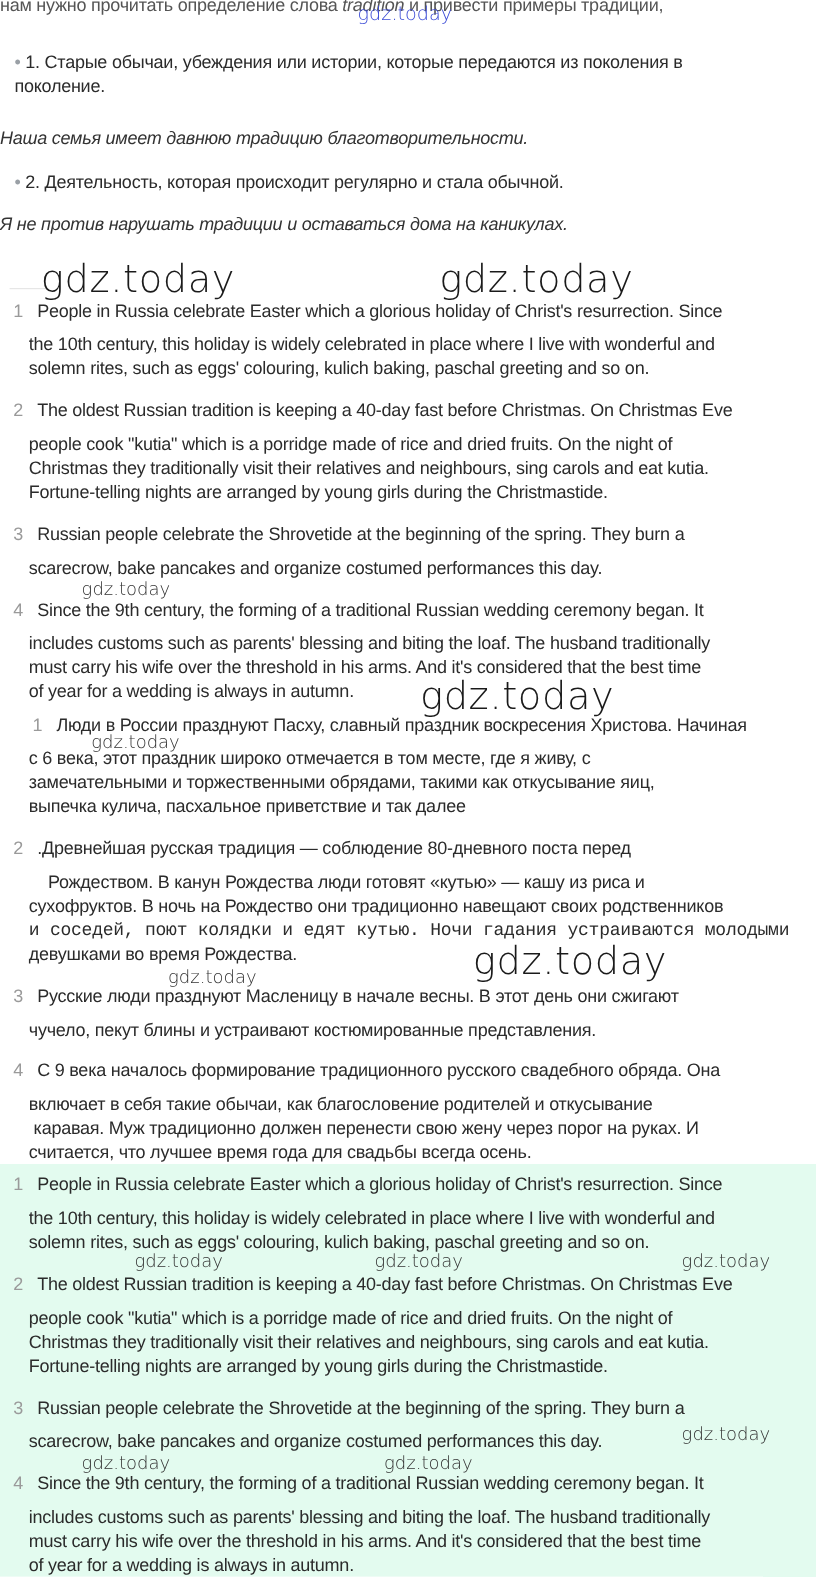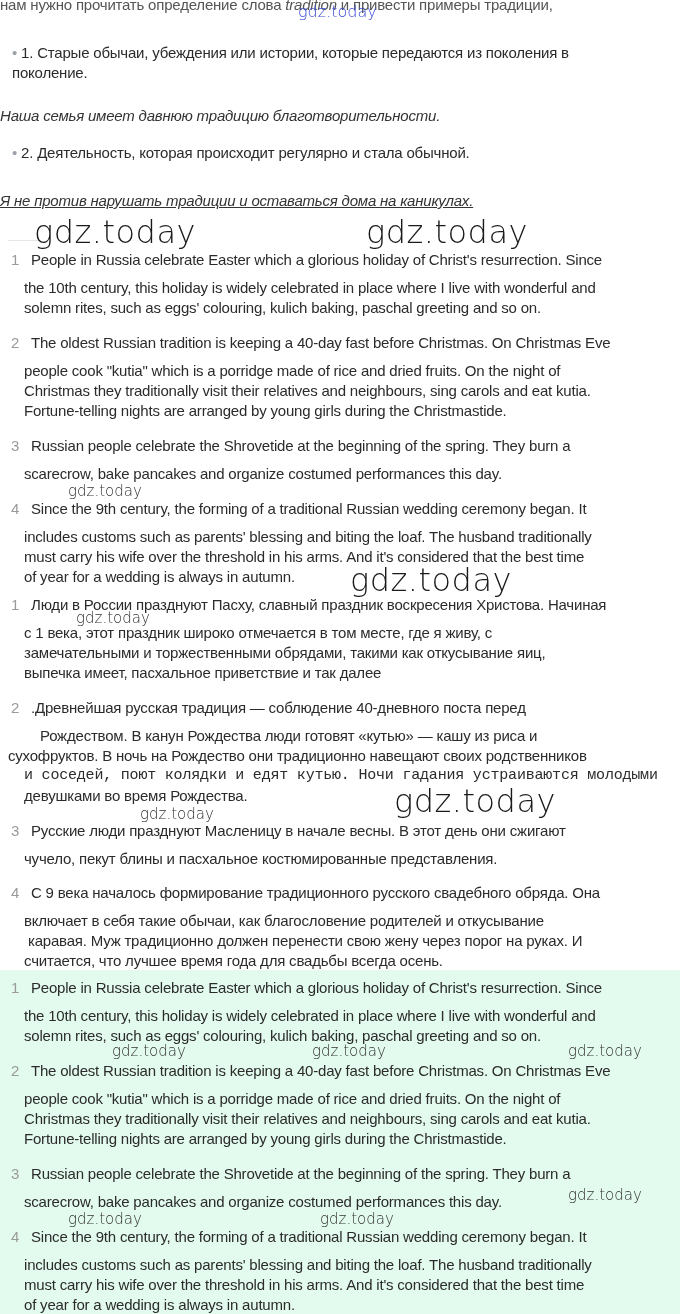--- a/index.html
+++ b/index.html
@@ -36,21 +36,21 @@
 
 <div class="line" style="left:12px; top:44px;">
   <span class="bullet">•</span><span>1. Старые обычаи, убеждения или истории, которые передаются из поколения в</span>
 </div>
 <div class="line" style="left:12px; top:64px;">поколение.</div>
 <div class="line ex" style="left:0px; top:107px;">Наша семья имеет давнюю традицию благотворительности.</div>
 
 <div class="line" style="left:12px; top:144px;">
   <span class="bullet">•</span><span>2. Деятельность, которая происходит регулярно и стала обычной.</span>
 </div>
-<div class="line ex" style="left:0px; top:192px;text-decoration:underline;">Я не против нарушать традиции и оставаться дома на каникулах.</div>
+<div class="line ex" style="left:0px; top:179px;">Я не против нарушать традиции и оставаться дома на каникулах.</div>
 
 <div class="divider"></div>
 <div class="wm wm-big" style="left:34px; top:213px;">gdz.today</div>
 <div class="wm wm-big" style="left:366px; top:213px;">gdz.today</div>
 
 <div class="line" style="left:0; top:251px;"><span class="num">1</span><span>People in Russia celebrate Easter which a glorious holiday of Christ's resurrection. Since</span></div>
 <div class="line" style="left:24px; top:279px;">the 10th century, this holiday is widely celebrated in place where I live with wonderful and</div>
 <div class="line" style="left:24px; top:299px;">solemn rites, such as eggs' colouring, kulich baking, paschal greeting and so on.</div>
 
 <div class="line" style="left:0; top:334px;"><span class="num">2</span><span>The oldest Russian tradition is keeping a 40-day fast before Christmas. On Christmas Eve</span></div>
@@ -61,36 +61,36 @@
 <div class="line" style="left:0; top:437px;"><span class="num">3</span><span>Russian people celebrate the Shrovetide at the beginning of the spring. They burn a</span></div>
 <div class="line" style="left:24px; top:465px;">scarecrow, bake pancakes and organize costumed performances this day.</div>
 <div class="wm wm-small" style="left:68px; top:482px;">gdz.today</div>
 
 <div class="line" style="left:0; top:500px;"><span class="num">4</span><span>Since the 9th century, the forming of a traditional Russian wedding ceremony began. It</span></div>
 <div class="line" style="left:24px; top:528px;">includes customs such as parents' blessing and biting the loaf. The husband traditionally</div>
 <div class="line" style="left:24px; top:548px;">must carry his wife over the threshold in his arms. And it's considered that the best time</div>
 <div class="line" style="left:24px; top:568px;">of year for a wedding is always in autumn.</div>
 <div class="wm wm-big" style="left:350px; top:561px;">gdz.today</div>
 
-<div class="line" style="left:0; top:596px;"><span class="num">1</span><span>Люди в России празднуют Пасху, славный праздник воскресения Христова. Начиная</span></div>
+<div class="line" style="left:16px; top:596px;"><span class="num">1</span><span>Люди в России празднуют Пасху, славный праздник воскресения Христова. Начиная</span></div>
 <div class="wm wm-small" style="left:76px; top:609px;">gdz.today</div>
-<div class="line" style="left:24px; top:624px;">с 1 века, этот праздник широко отмечается в том месте, где я живу, с</div>
+<div class="line" style="left:24px; top:624px;">с 6 века, этот праздник широко отмечается в том месте, где я живу, с</div>
 <div class="line" style="left:24px; top:644px;">замечательными и торжественными обрядами, такими как откусывание яиц,</div>
-<div class="line" style="left:24px; top:664px;">выпечка имеет, пасхальное приветствие и так далее</div>
+<div class="line" style="left:24px; top:664px;">выпечка кулича, пасхальное приветствие и так далее</div>
 
-<div class="line" style="left:0; top:699px;"><span class="num">2</span><span>.Древнейшая русская традиция — соблюдение 40-дневного поста перед</span></div>
+<div class="line" style="left:0; top:699px;"><span class="num">2</span><span>.Древнейшая русская традиция — соблюдение 80-дневного поста перед</span></div>
 <div class="line" style="left:40px; top:727px;">Рождеством. В канун Рождества люди готовят «кутью» — кашу из риса и</div>
-<div class="line" style="left:8px; top:747px;text-align:right;">сухофруктов. В ночь на Рождество они традиционно навещают своих родственников</div>
+<div class="line" style="left:24px; top:747px;text-align:right;">сухофруктов. В ночь на Рождество они традиционно навещают своих родственников</div>
 <div class="line" style="left:24px; top:767px;font-family:Liberation Mono, monospace;">и соседей, поют колядки и едят кутью. Ночи гадания устраиваются молодыми</div>
 <div class="line" style="left:24px; top:787px;">девушками во время Рождества.</div>
 <div class="wm wm-big" style="left:394px; top:782px;">gdz.today</div>
 <div class="wm wm-small" style="left:140px; top:805px;">gdz.today</div>
 
 <div class="line" style="left:0; top:822px;"><span class="num">3</span><span>Русские люди празднуют Масленицу в начале весны. В этот день они сжигают</span></div>
-<div class="line" style="left:24px; top:850px;">чучело, пекут блины и пасхальное костюмированные представления.</div>
+<div class="line" style="left:24px; top:850px;">чучело, пекут блины и устраивают костюмированные представления.</div>
 
 <div class="line" style="left:0; top:884px;"><span class="num">4</span><span>С 9 века началось формирование традиционного русского свадебного обряда. Она</span></div>
 <div class="line" style="left:24px; top:912px;">включает в себя такие обычаи, как благословение родителей и откусывание</div>
 <div class="line" style="left:28px; top:932px;">каравая. Муж традиционно должен перенести свою жену через порог на руках. И</div>
 <div class="line" style="left:24px; top:952px;">считается, что лучшее время года для свадьбы всегда осень.</div>
 
 <div class="green"></div>
 
 <div class="line" style="left:0; top:979px;"><span class="num">1</span><span>People in Russia celebrate Easter which a glorious holiday of Christ's resurrection. Since</span></div>
 <div class="line" style="left:24px; top:1007px;">the 10th century, this holiday is widely celebrated in place where I live with wonderful and</div>

